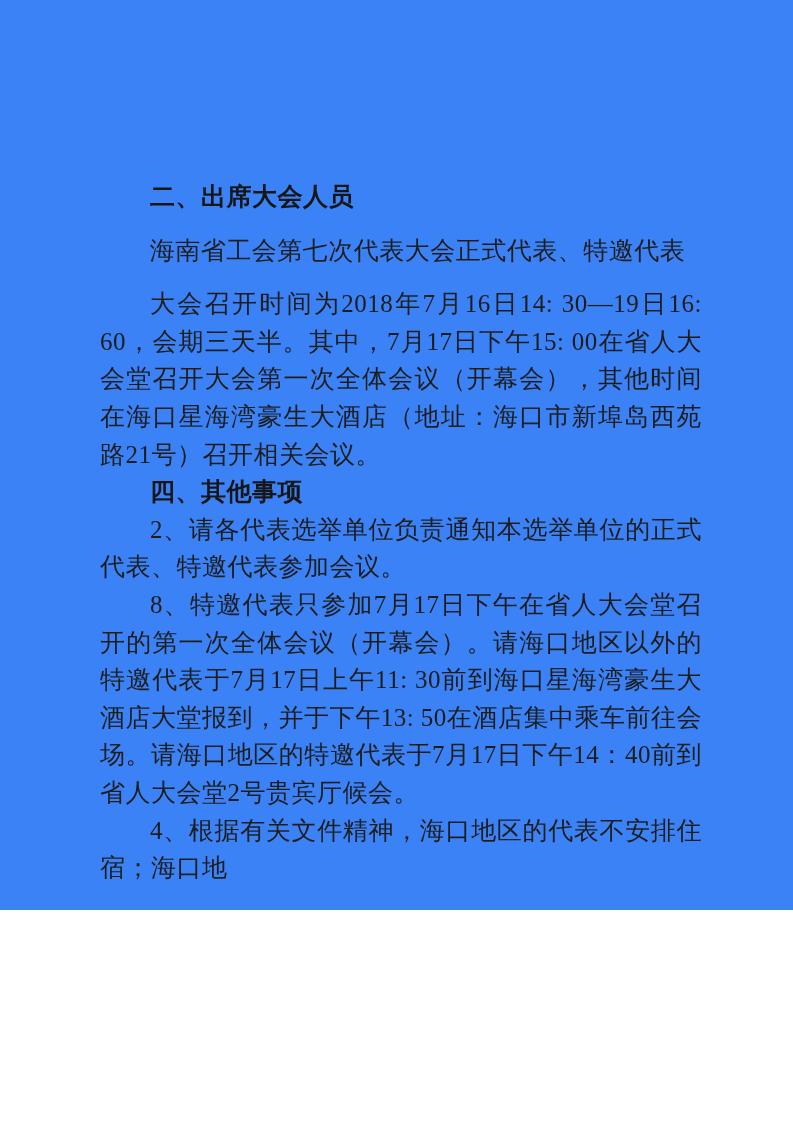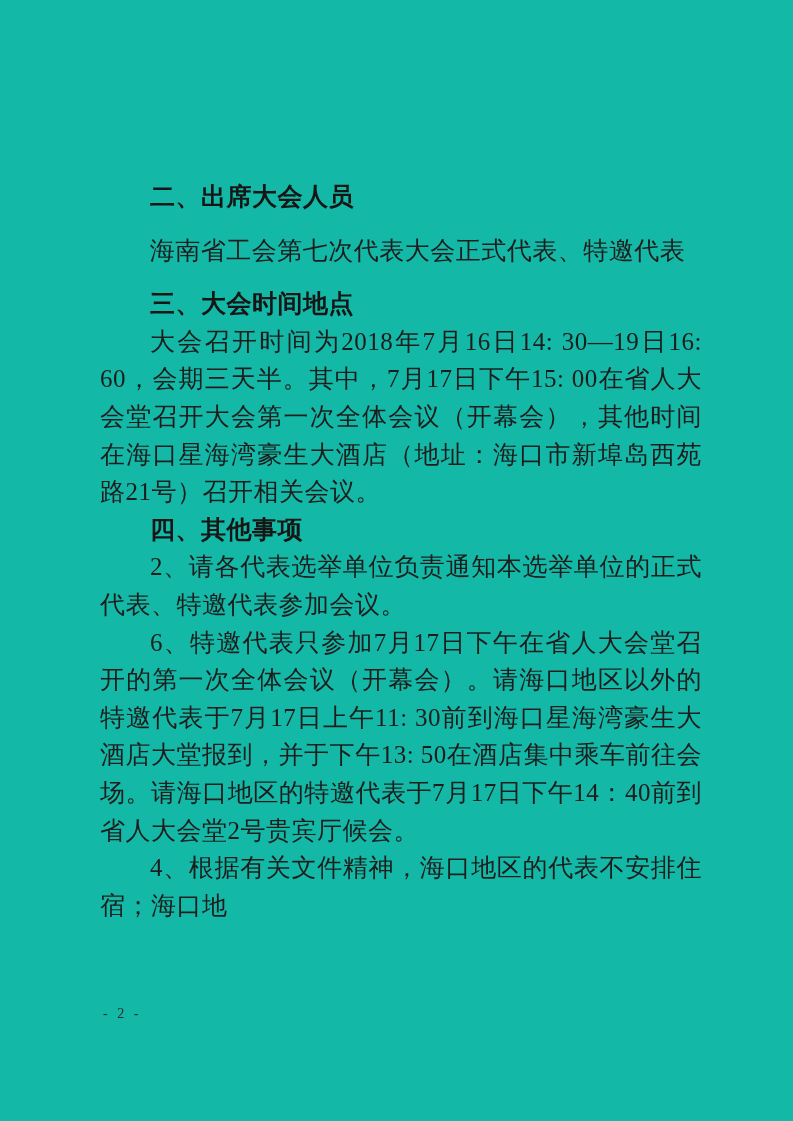--- a/index.html
+++ b/index.html
@@ -3,22 +3,22 @@
 <meta charset="utf-8">
 <style>
   html, body {
     margin: 0;
     padding: 0;
     background: #ffffff;
   }
   .page {
     position: relative;
     width: 793px;
-    height: 1121px;
-    background: #14b8a6;
+    height: 910px;
+    background: #3b82f6;
     color: #1d1d1d;
     font-family: "Liberation Serif", serif;
     overflow: hidden;
     box-sizing: border-box;
   }
   .content {
     position: absolute;
     left: 100px;
     top: 178px;
     width: 602px;
@@ -59,30 +59,29 @@
 <body>
 
 <div class="page">
 
   <div class="content">
 
     <h2 class="section-heading">二、出席大会人员</h2>
 
     <p class="para-attendees">海南省工会第七次代表大会正式代表、特邀代表</p>
 
-    <h2 class="section-heading">三、大会时间地点</h2>
 
     <p class="para">大会召开时间为2018年7月16日14: 30—19日16: 60，会期三天半。其中，7月17日下午15: 00在省人大会堂召开大会第一次全体会议（开幕会），其他时间在海口星海湾豪生大酒店（地址：海口市新埠岛西苑路21号）召开相关会议。</p>
 
     <h2 class="section-heading">四、其他事项</h2>
 
     <p class="para">2、请各代表选举单位负责通知本选举单位的正式代表、特邀代表参加会议。</p>
 
 
-    <p class="para">6、特邀代表只参加7月17日下午在省人大会堂召开的第一次全体会议（开幕会）。请海口地区以外的特邀代表于7月17日上午11: 30前到海口星海湾豪生大酒店大堂报到，并于下午13: 50在酒店集中乘车前往会场。请海口地区的特邀代表于7月17日下午14：40前到省人大会堂2号贵宾厅候会。</p>
+    <p class="para">8、特邀代表只参加7月17日下午在省人大会堂召开的第一次全体会议（开幕会）。请海口地区以外的特邀代表于7月17日上午11: 30前到海口星海湾豪生大酒店大堂报到，并于下午13: 50在酒店集中乘车前往会场。请海口地区的特邀代表于7月17日下午14：40前到省人大会堂2号贵宾厅候会。</p>
 
     <p class="para">4、根据有关文件精神，海口地区的代表不安排住宿；海口地</p>
 
   </div>
 
   <div class="page-number">- 2 -</div>
 
 </div>
 
 </body></html>

